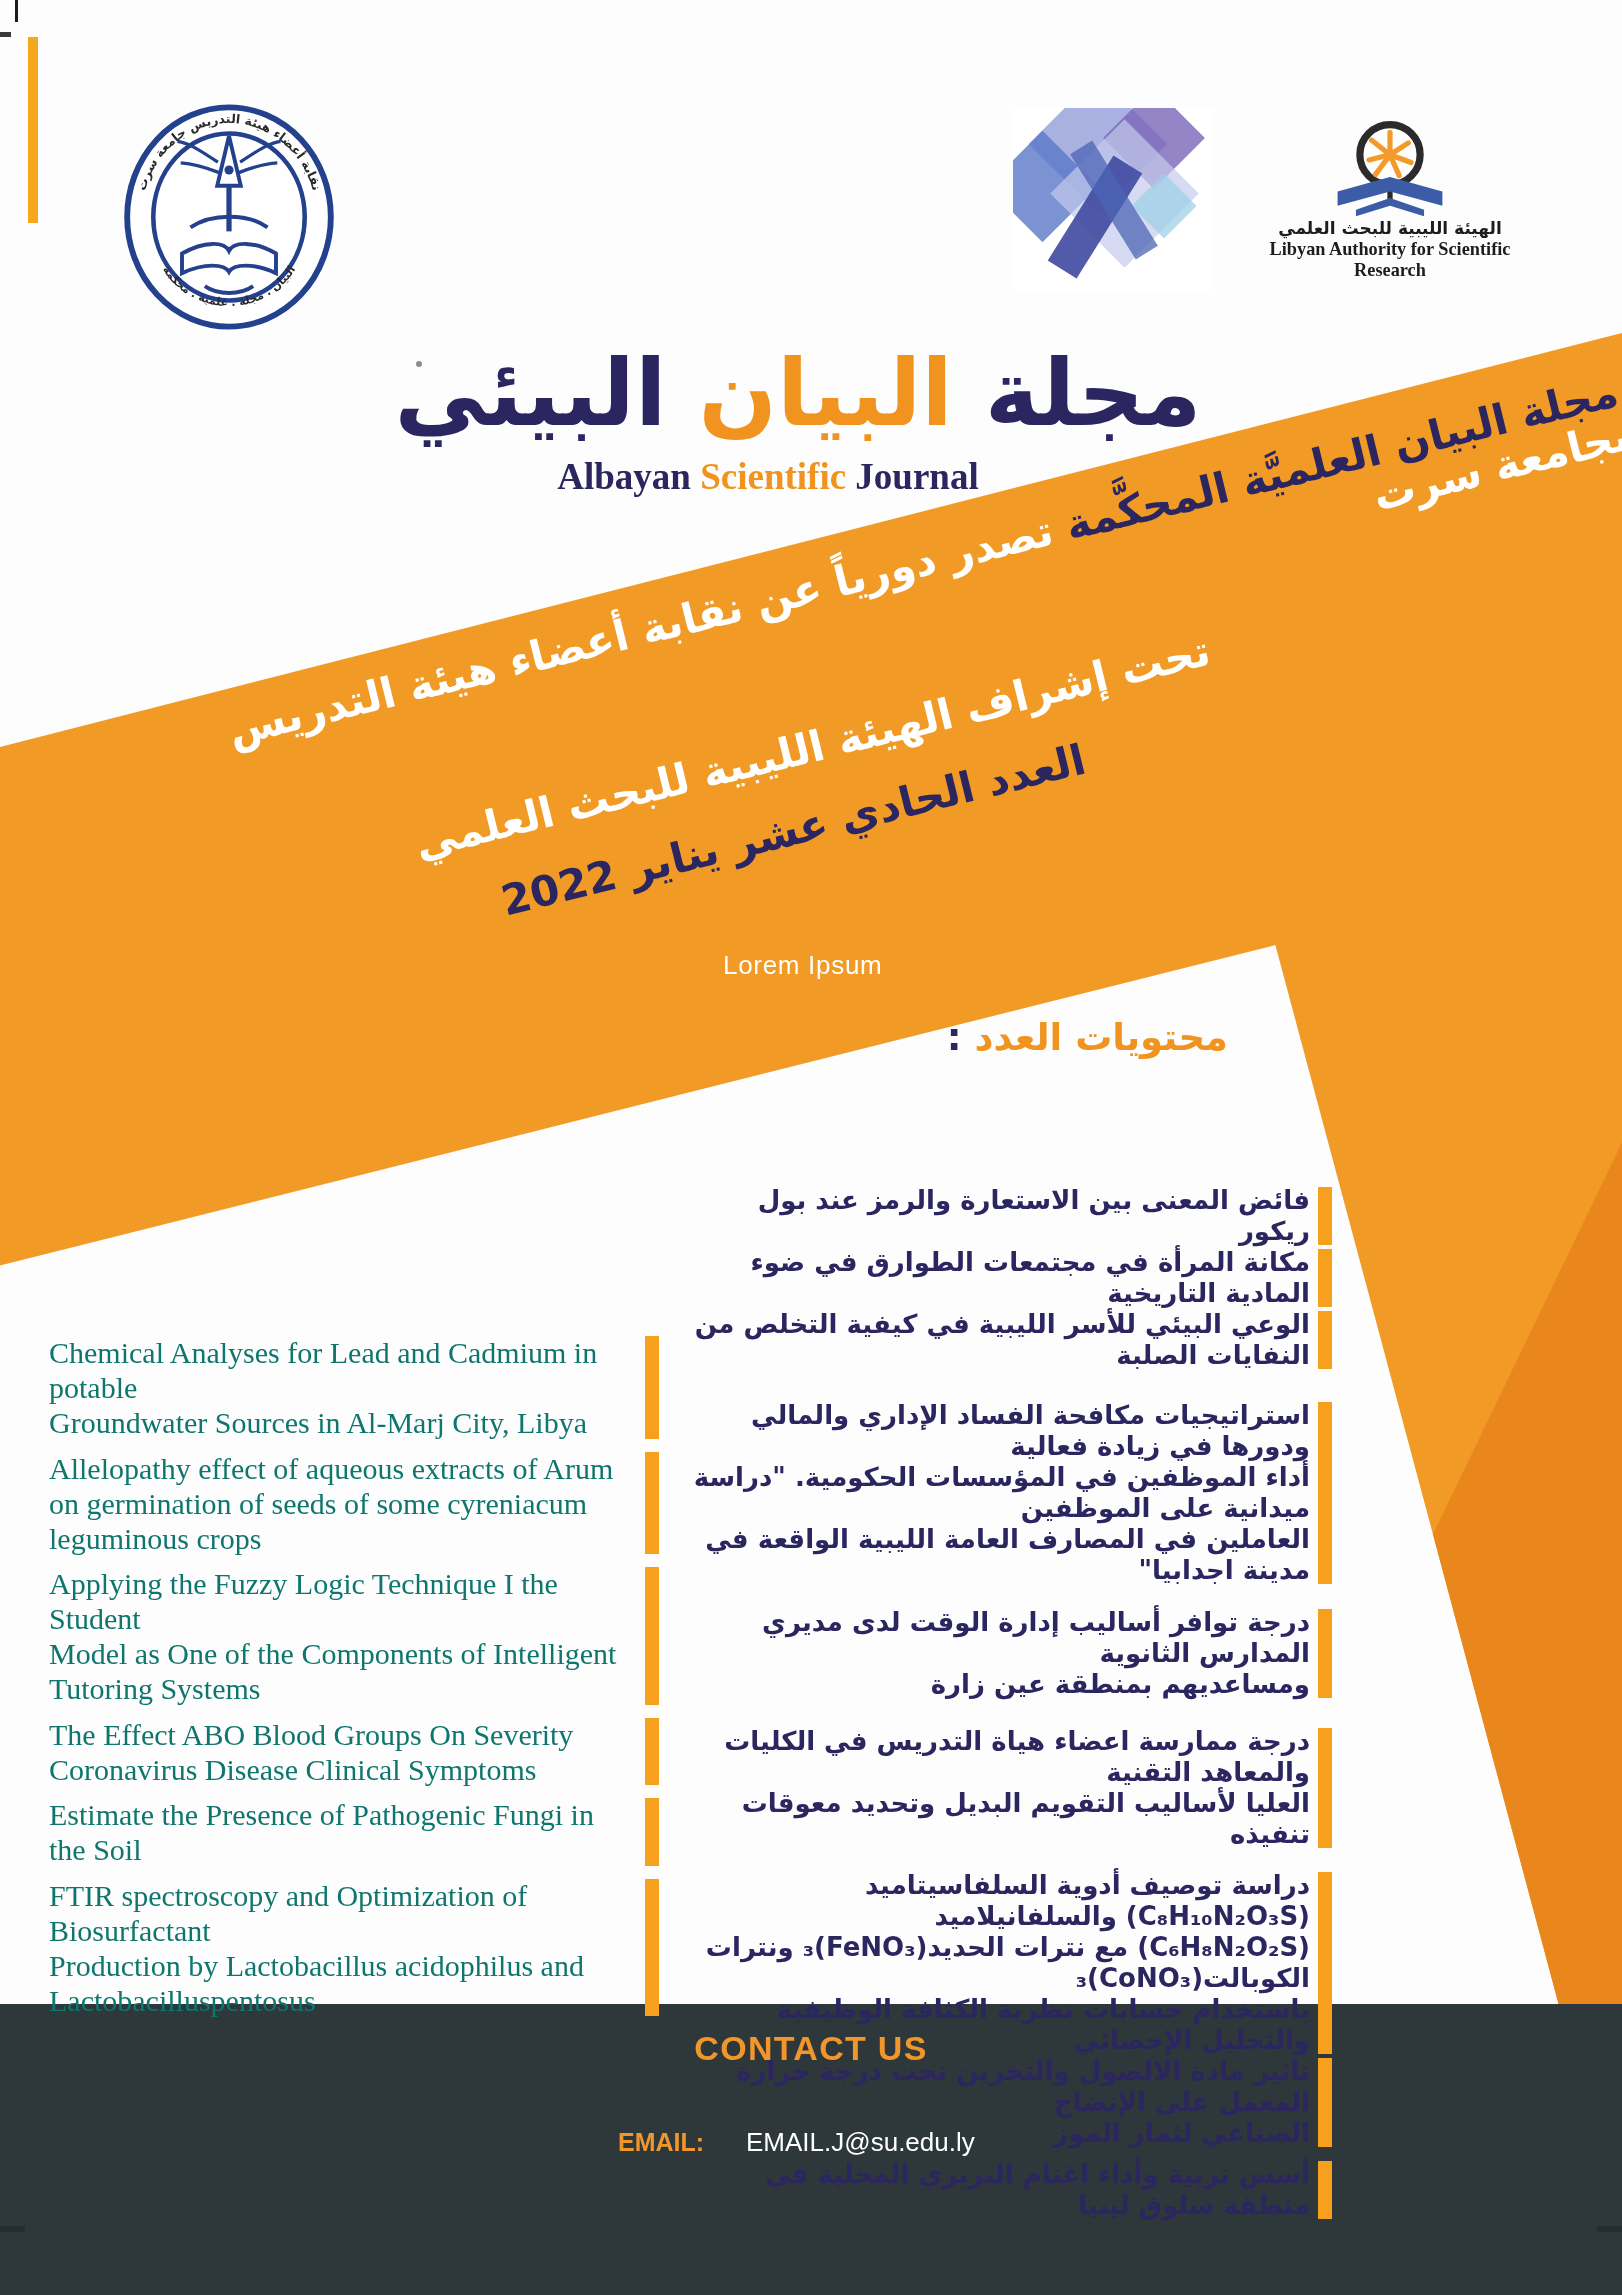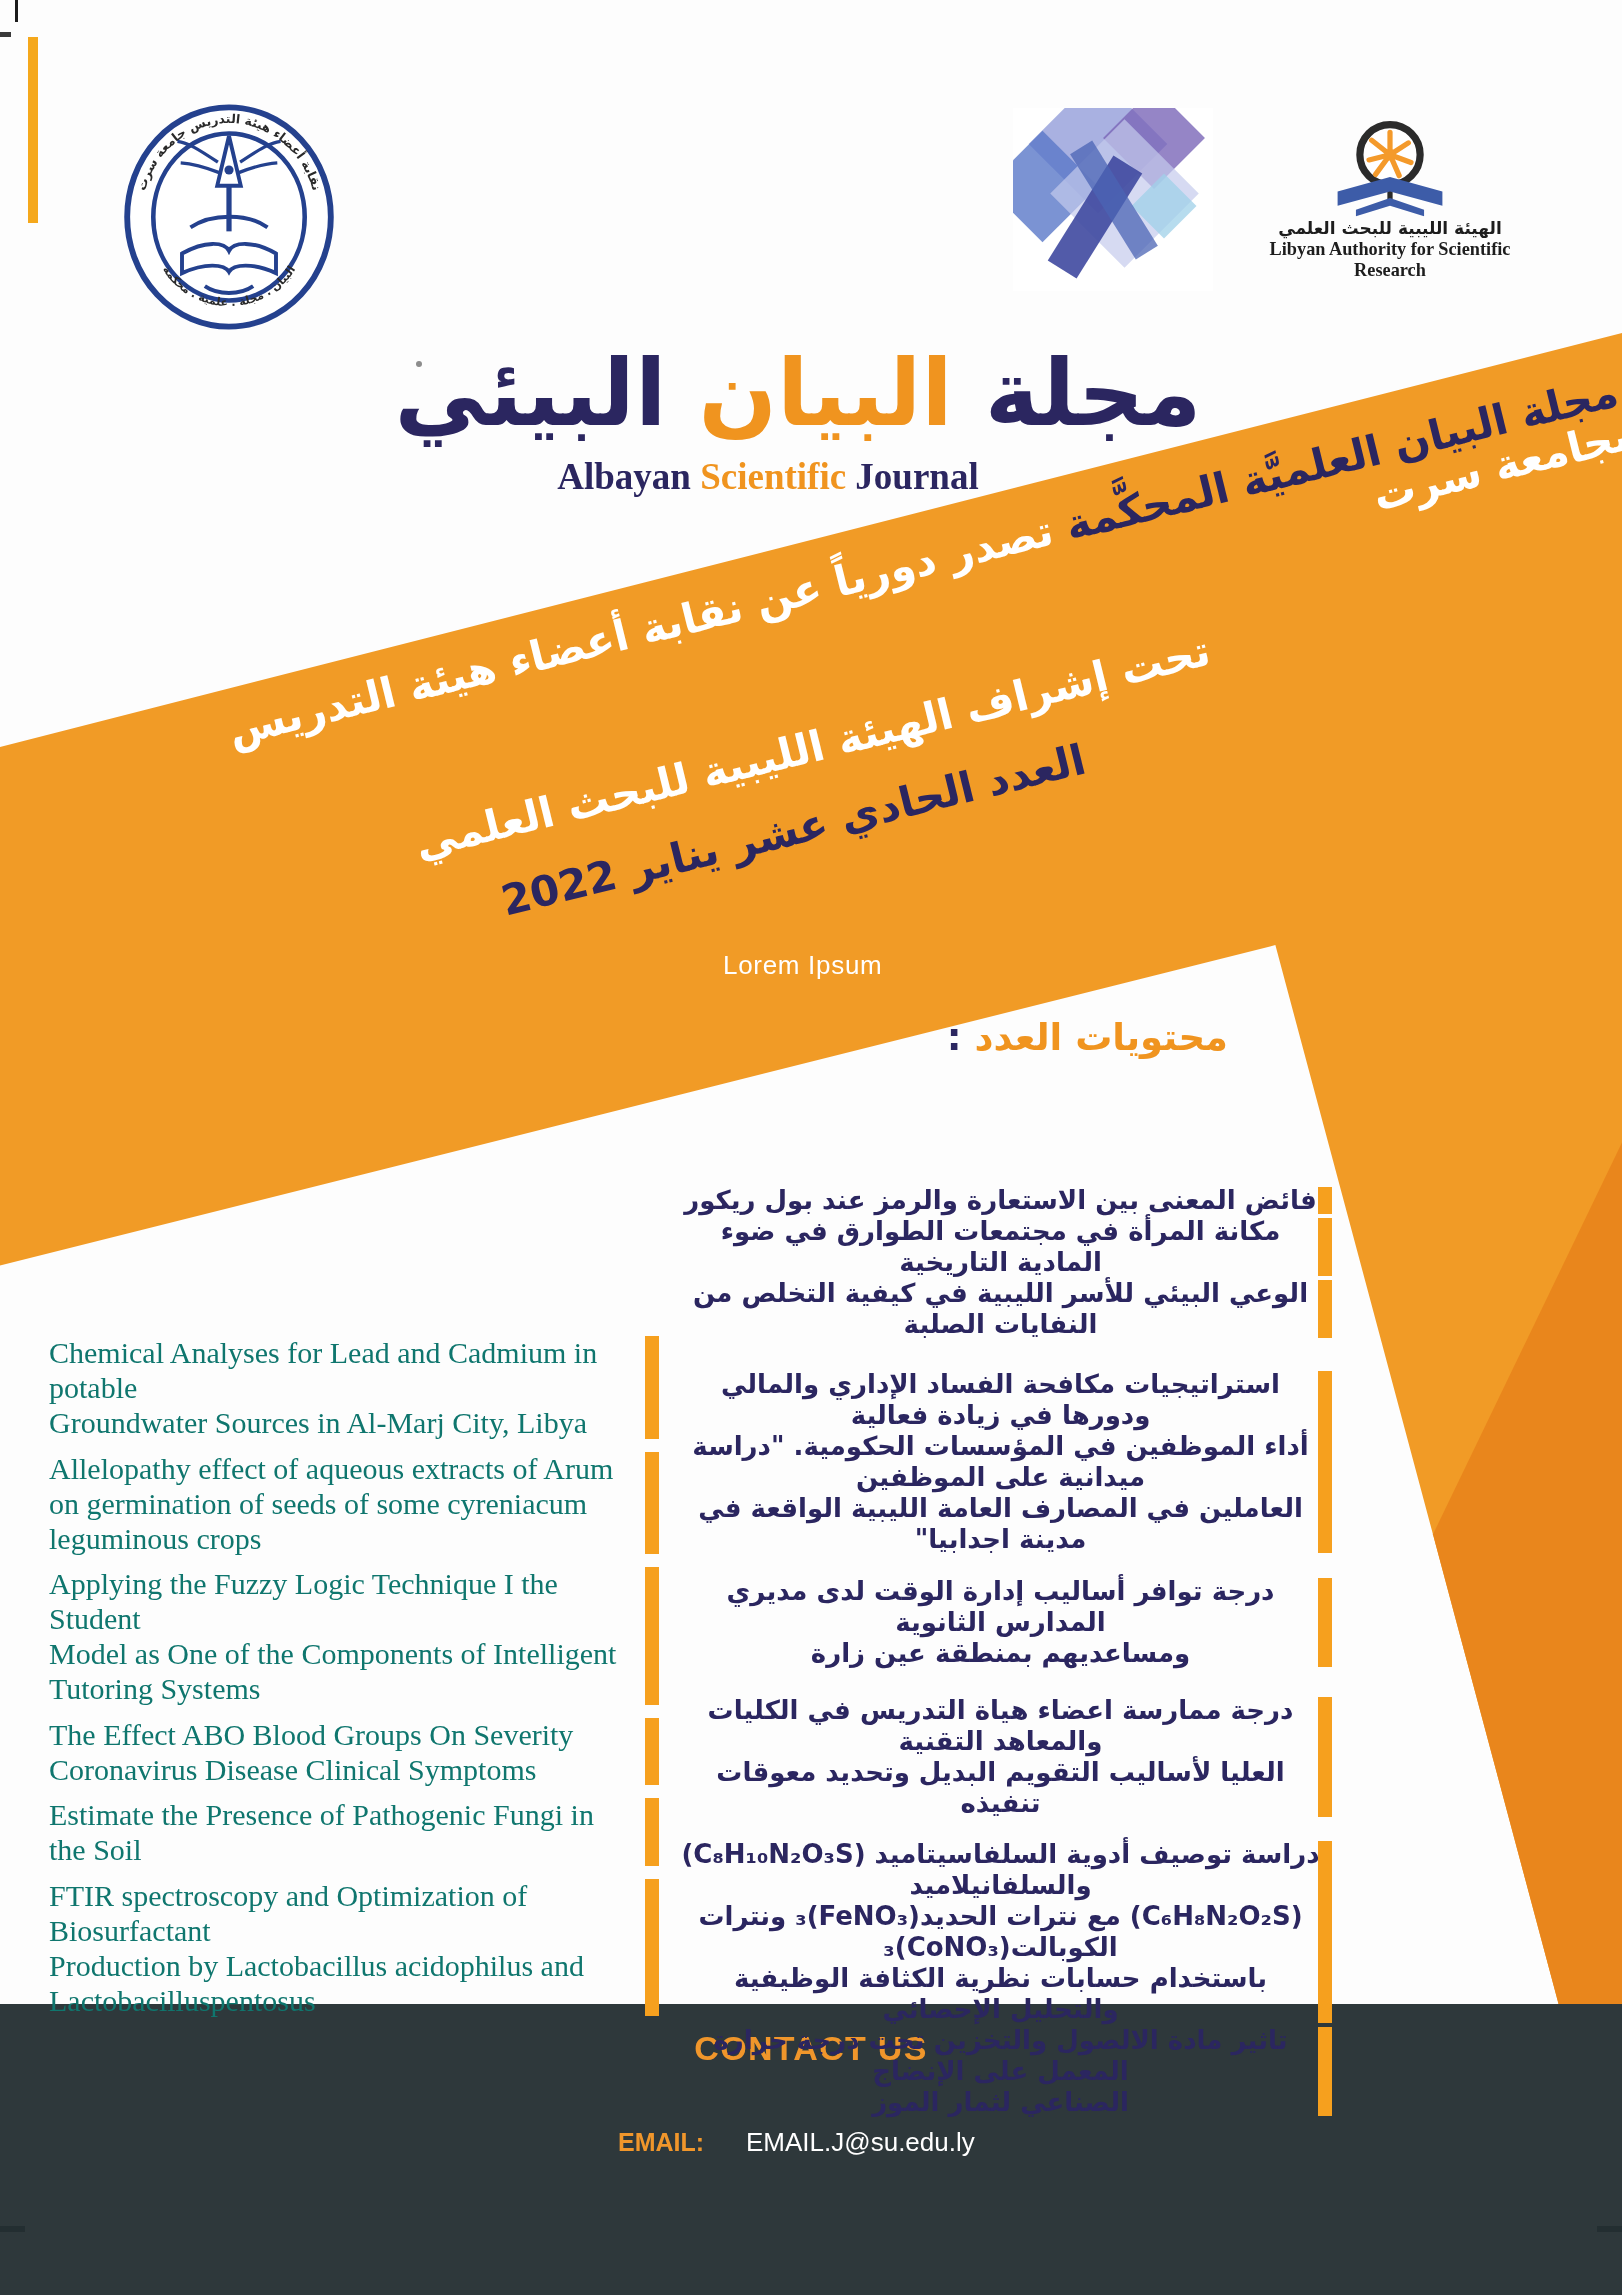--- a/index.html
+++ b/index.html
@@ -42,22 +42,22 @@
 
   #lorem{left:723px;top:950px;color:#ffffff;font-size:26px;letter-spacing:0.7px;z-index:3;
     font-family:"Liberation Sans",sans-serif;}
 
   
   #contents-heading{right:394px;top:1016px;direction:rtl;z-index:4;font-size:37px;font-weight:bold;}
   #contents-heading .h-txt{color:#F0941F;}
   #contents-heading .h-colon{color:#2B2660;}
 
   #ar-list{right:290px;top:1185px;width:654px;direction:rtl;z-index:4;}
-  .ar-item{position:relative;padding-right:9px;margin:0 0 0 0;color:#2B2660;
-    font-size:26px;line-height:31px;font-weight:bold;text-align:center;white-space:pre-line;}
+  .ar-item{position:relative;padding-right:22px;margin:0 0 0 0;color:#2B2660;
+    font-size:26px;line-height:31px;font-weight:bold;text-align:right;white-space:pre-line;}
   .ar-item .bar{position:absolute;right:0;top:2px;bottom:2px;width:14.4px;background:#F6A01E;}
   .ar-item:nth-child(4){margin-top:29px;margin-bottom:21px;}
   .ar-item:nth-child(6){margin-top:26px;}
   .ar-item:nth-child(7){margin-top:19.6px;}
   .ar-item:nth-child(9){margin-top:10.5px;}
   .ar-item:nth-child(10){margin-top:5.2px;}
 
   #en-list{left:49px;top:1335px;width:610px;z-index:4;}
   .en-item{position:relative;padding-right:22px;margin-bottom:10.5px;color:#0f766e;
     font-family:"Liberation Serif",serif;font-size:30px;line-height:35px;white-space:pre-line;}
@@ -179,20 +179,21 @@
 العاملين في المصارف العامة الليبية الواقعة في مدينة اجدابيا"</span><span class="bar"></span></div>
     <div class="ar-item"><span>درجة توافر أساليب إدارة الوقت لدى مديري المدارس الثانوية
 ومساعديهم بمنطقة عين زارة</span><span class="bar"></span></div>
     <div class="ar-item"><span>درجة ممارسة اعضاء هياة التدريس في الكليات والمعاهد التقنية
 العليا لأساليب التقويم البديل وتحديد معوقات تنفيذه</span><span class="bar"></span></div>
     <div class="ar-item"><span>دراسة توصيف أدوية السلفاسيتاميد (C₈H₁₀N₂O₃S) والسلفانيلاميد
 (C₆H₈N₂O₂S) مع نترات الحديد(FeNO₃)₃ ونترات الكوبالت(CoNO₃)₃
 باستخدام حسابات نظرية الكثافة الوظيفية والتحليل الإحصائي</span><span class="bar"></span></div>
     <div class="ar-item"><span>تاثير مادة الالصول والتخزين تحت درجة حرارة المعمل على الإنضاج
 الصناعي لثمار الموز</span><span class="bar"></span></div>
+    <div class="ar-item"><span>أسس تربية وأداء اغنام البربري المحلية في منطقة سلوق ليبيا</span><span class="bar"></span></div>
   </div>
 
   <div class="abs" id="en-list">
     <div class="en-item"><span>Chemical Analyses for Lead and Cadmium in potable
 Groundwater Sources in Al-Marj City, Libya</span><span class="bar"></span></div>
     <div class="en-item"><span>Allelopathy effect of aqueous extracts of Arum
  on germination of seeds of some   cyreniacum
 leguminous crops</span><span class="bar"></span></div>
     <div class="en-item"><span>Applying the Fuzzy Logic Technique I the Student
 Model as One of the Components of Intelligent

